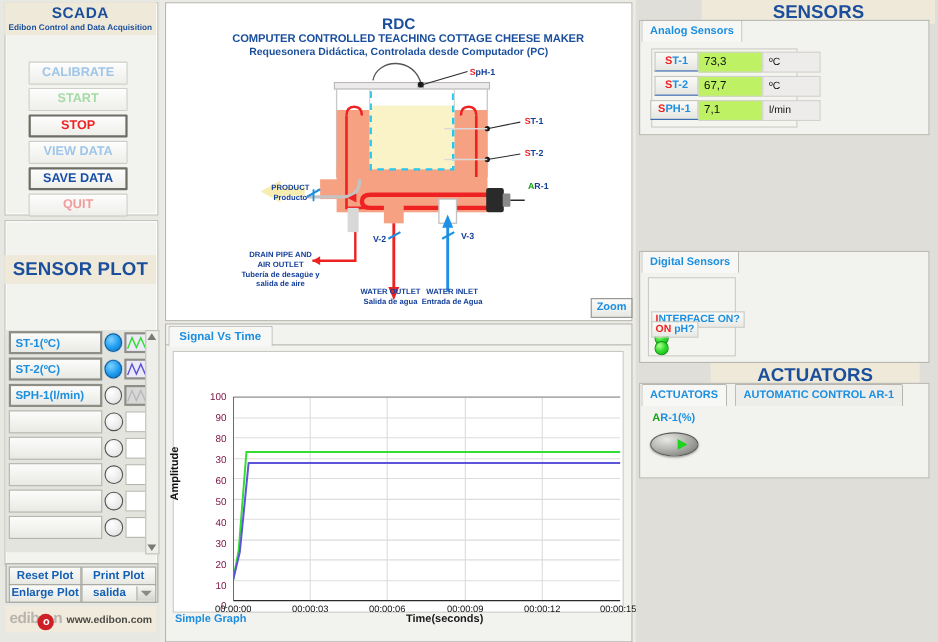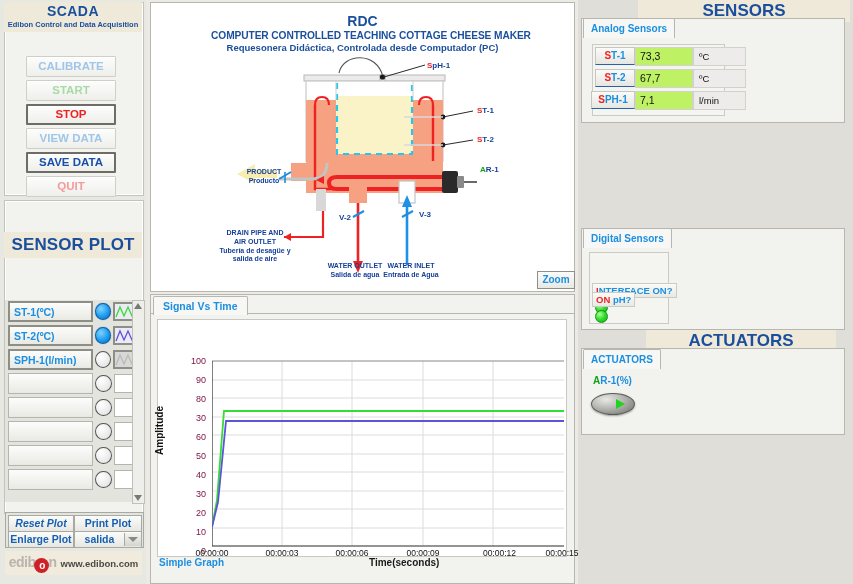--- a/index.html
+++ b/index.html
@@ -65,21 +65,21 @@
      background:#eeeeea;border:1px solid #c0c0ba;}
   .scrollbar .ar{position:absolute;left:1px;width:7px;height:7px;}
   .scrollbar .up{top:2px;border-left:4px solid transparent;border-right:4px solid transparent;border-bottom:6px solid #7a7a74;width:0;height:0;}
   .scrollbar .dn{bottom:2px;border-left:4px solid transparent;border-right:4px solid transparent;border-top:6px solid #7a7a74;width:0;height:0;}
 
   .plot-btns{position:absolute;left:5px;top:512px;width:137px;height:34px;
      background:#e4e4df;border:1px solid #a9a9a3;}
   .pbtn{position:absolute;height:15px;line-height:15px;text-align:center;
      font-size:10.5px;font-weight:bold;color:#1660b4;
      background:linear-gradient(#fbfbfa,#e7e7e2);border:1px solid #a9a9a3;}
-  .pb1{left:2px;top:2px;width:64px;font-style:italic;}
+  .pb1{left:2px;top:2px;width:64px;}
   .pb2{left:68px;top:2px;width:66px;}
   .pb3{left:2px;top:18px;width:64px;}
   .pb4{left:68px;top:18px;width:66px;display:flex;align-items:center;padding:0;}
   .pb4 .t{flex:1;text-align:center;}
   .pb4 .a{width:16px;height:13px;background:linear-gradient(#f4f4f1,#d5d5cf);
      border-left:1px solid #a9a9a3;position:relative;}
   .pb4 .a:after{content:"";position:absolute;left:3px;top:4px;
      border-left:5px solid transparent;border-right:5px solid transparent;border-top:5px solid #8a8a84;}
 
   .edibon{position:absolute;left:5px;top:551px;width:137px;height:24px;background:#f0ebdd;
@@ -429,21 +429,21 @@
           <polyline points="0,207 5,180 12,91 352,91" fill="none" stroke="#33dd33" stroke-width="1.8"></polyline>
 
           <polyline points="0,207 6,182 14,101 352,101" fill="none" stroke="#5b53d8" stroke-width="1.8"></polyline>
         </svg>
 
         <div style="position:absolute;left:54px;top:228px;width:352px;">
           <div class="xtick" style="left:-23px;">00:00:00</div>
           <div class="xtick" style="left:47px;">00:00:03</div>
           <div class="xtick" style="left:117px;">00:00:06</div>
           <div class="xtick" style="left:188px;">00:00:09</div>
-          <div class="xtick" style="left:258px;text-align:right;">00:00:12</div>
+          <div class="xtick" style="left:258px;">00:00:12</div>
           <div class="xtick" style="left:327px;">00:00:15</div>
         </div>
       </div>
 
       <div class="simple-graph">Simple Graph</div>
       <div class="xaxis-title">Time(seconds)</div>
     </div>
   </div>
 
   <div class="right">
@@ -483,20 +483,21 @@
     <div style="position:absolute;left:14px;top:289px;">
       <span class="dig-lbl"><span style="color:#ee2222">ON</span><span style="color:#1c8fe0"> pH?</span></span>
       <div class="led" style="margin:3px 0 0 3px;"></div>
     </div>
 
     <div class="sensors-band" style="top:330px;left:68px;width:190px;">
       <div class="big-title">ACTUATORS</div>
     </div>
     <div class="panel" style="left:3px;top:348px;width:262px;height:85px;"></div>
     <div class="ptab" style="left:5px;top:349px;">ACTUATORS</div>
+    <div class="ptab inactive" style="left:90px;top:349px;">AUTOMATIC CONTROL AR-1</div>
 
     <div style="position:absolute;left:15px;top:375px;font-size:10px;font-weight:bold;">
       <span style="color:#13a313">A</span><span style="color:#1c8fe0">R-1(%)</span>
     </div>
     <div class="ar-knob" style="position:absolute;left:13px;top:393px;">
       <div class="tri"></div>
     </div>
   </div>
 
 </div>

